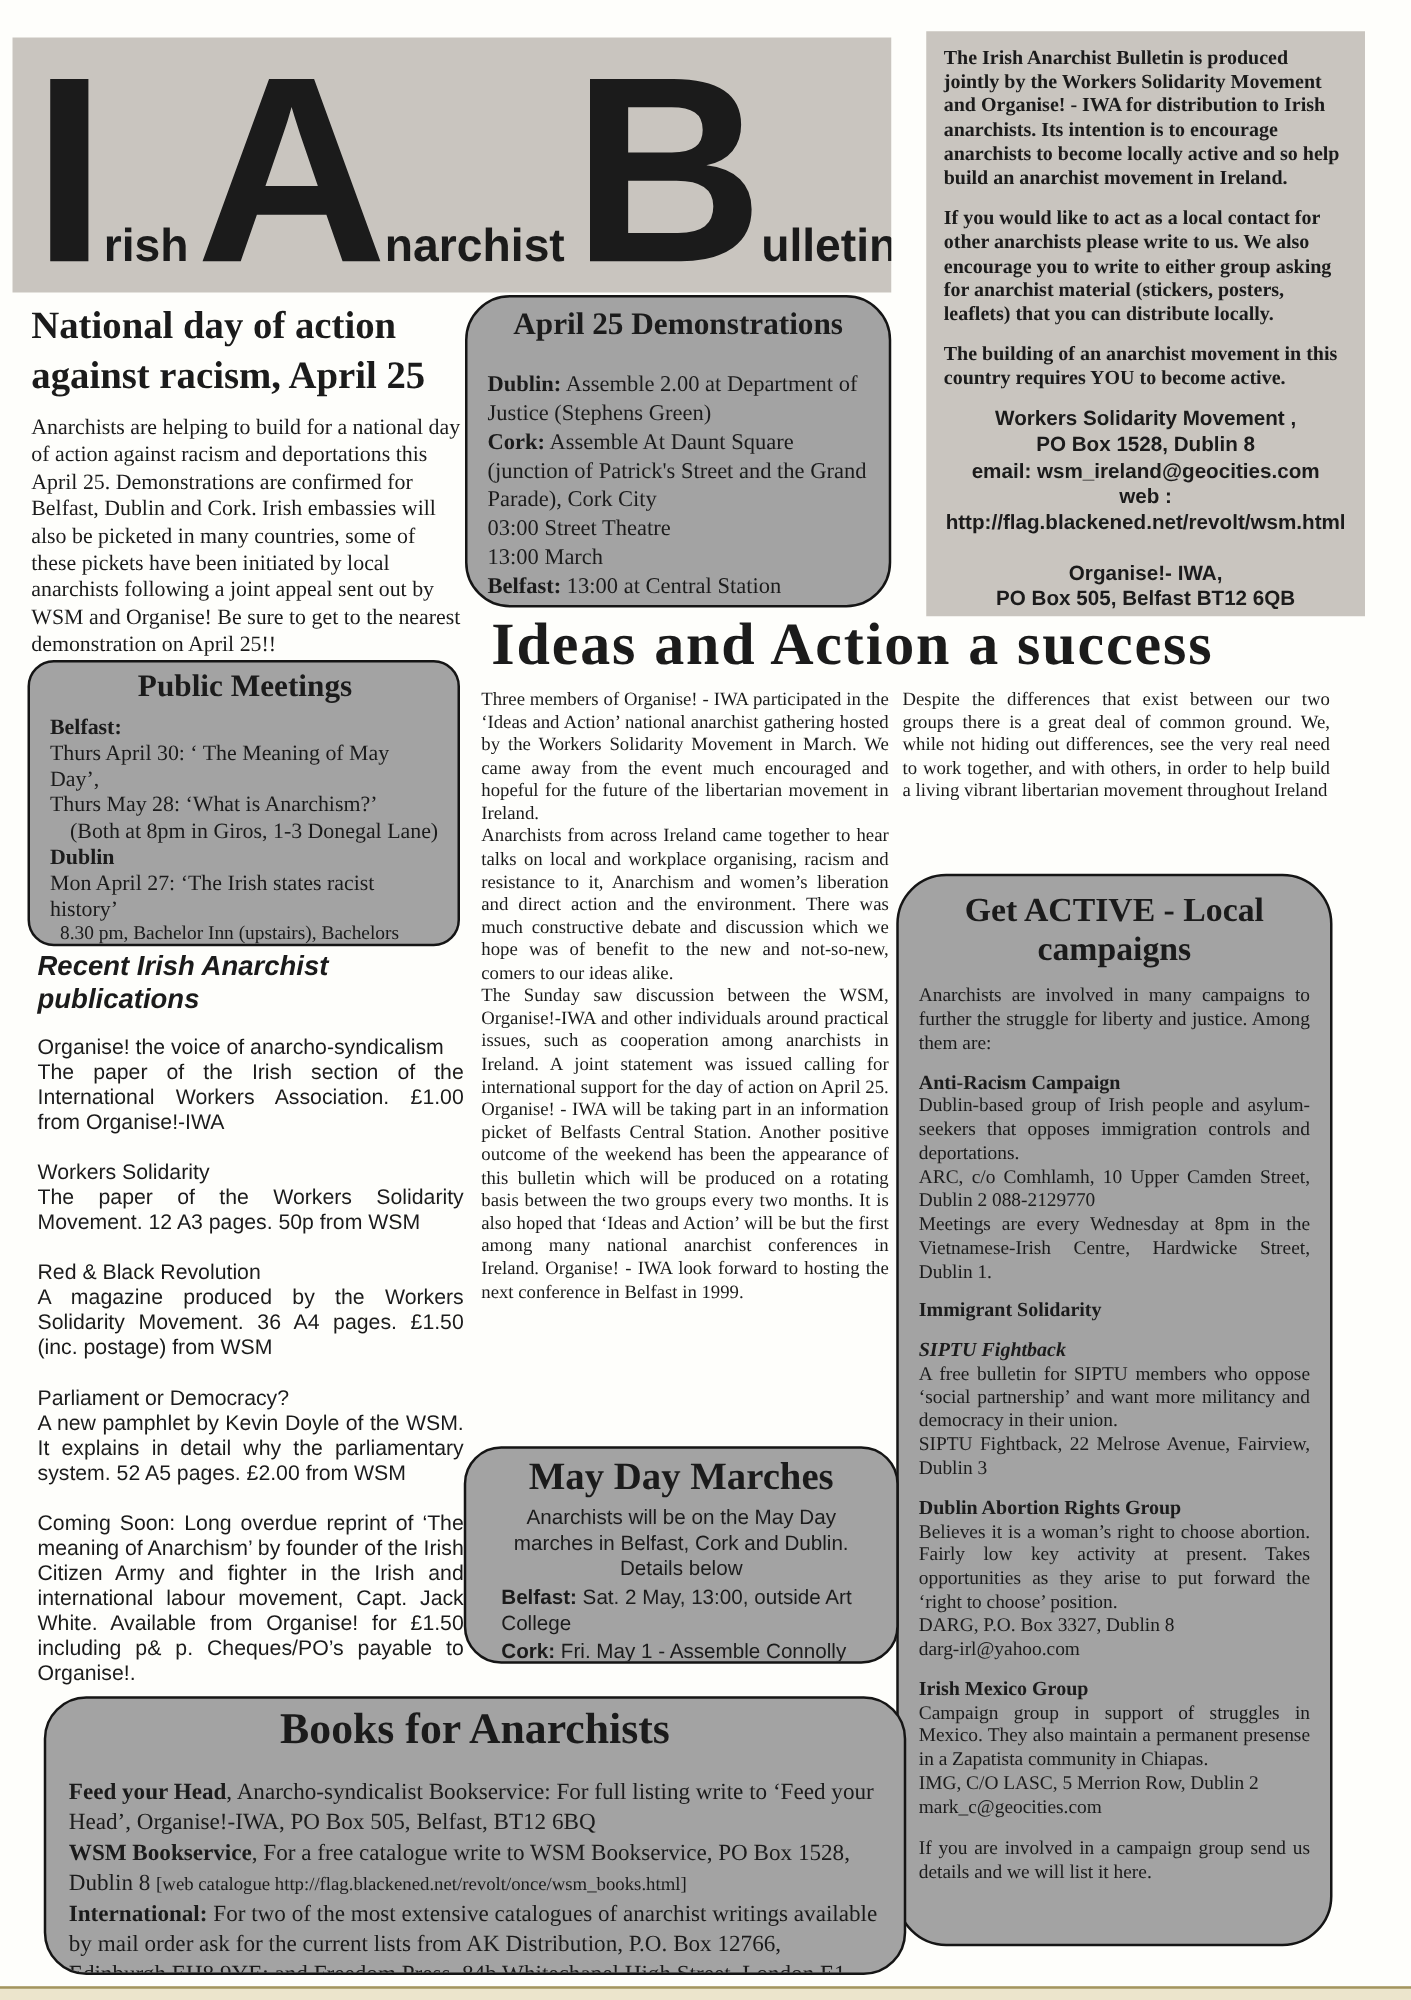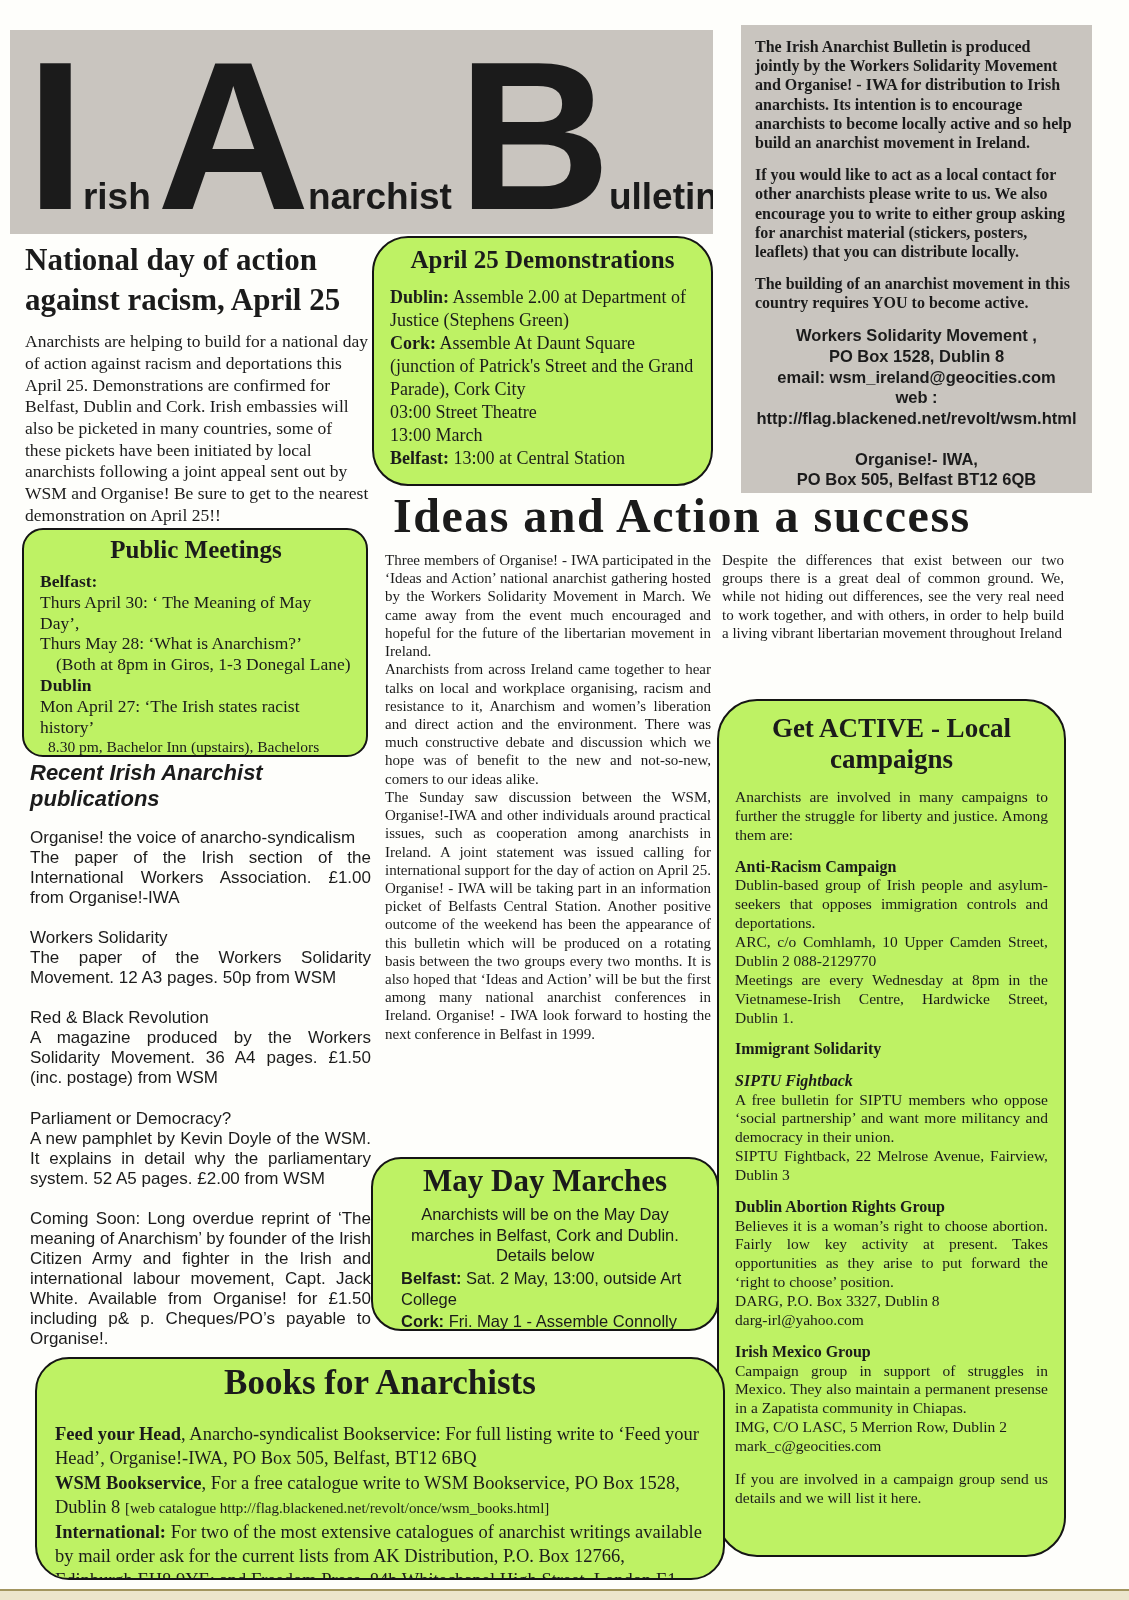--- a/index.html
+++ b/index.html
@@ -20,26 +20,26 @@
   #info-box p{margin:0 0 13px 0;font-weight:bold;font-size:16px;line-height:1.2;}
   .addr{font-family:"Liberation Sans","DejaVu Sans",sans-serif;font-weight:bold;font-size:16.5px;line-height:1.25;text-align:center;}
   #addr-organise{margin-top:20px;}
 
   
   #racism-article{left:25px;top:240px;width:344px;}
   #racism-title{font-size:31px;font-weight:bold;line-height:1.28;margin:0;}
   #racism-body{font-size:17.5px;line-height:1.24;margin-top:12px;}
 
   
-  .rbox{border:2.5px solid #151515;border-radius:36px;box-sizing:border-box;background:#bef264;overflow:hidden;}
+  .rbox{border:2.5px solid #151515;border-radius:36px;box-sizing:border-box;background:#a3a3a3;overflow:hidden;}
   .rbox-title{font-weight:bold;text-align:center;}
 
   #april25-box{left:372px;top:236px;width:341px;height:250px;padding:8px 16px 4px 16px;}
   #april25-title{font-size:25px;}
-  #april25-body{font-size:18px;line-height:1.28;margin-top:12px;}
+  #april25-body{font-size:18px;line-height:1.28;margin-top:22px;}
   #april25-body b{font-weight:bold;}
 
   #meetings-box{left:22px;top:528px;width:346px;height:229px;padding:6px 14px 2px 16px;border-radius:21px;}
   #meetings-title{font-size:25px;}
   #meetings-body{font-size:17.5px;line-height:1.19;margin-top:7px;}
   #meetings-body .indent{padding-left:16px;}
   #meetings-body .small{font-size:15.5px;padding-left:8px;}
 
   
   #publications{left:30px;top:760px;width:341px;}

